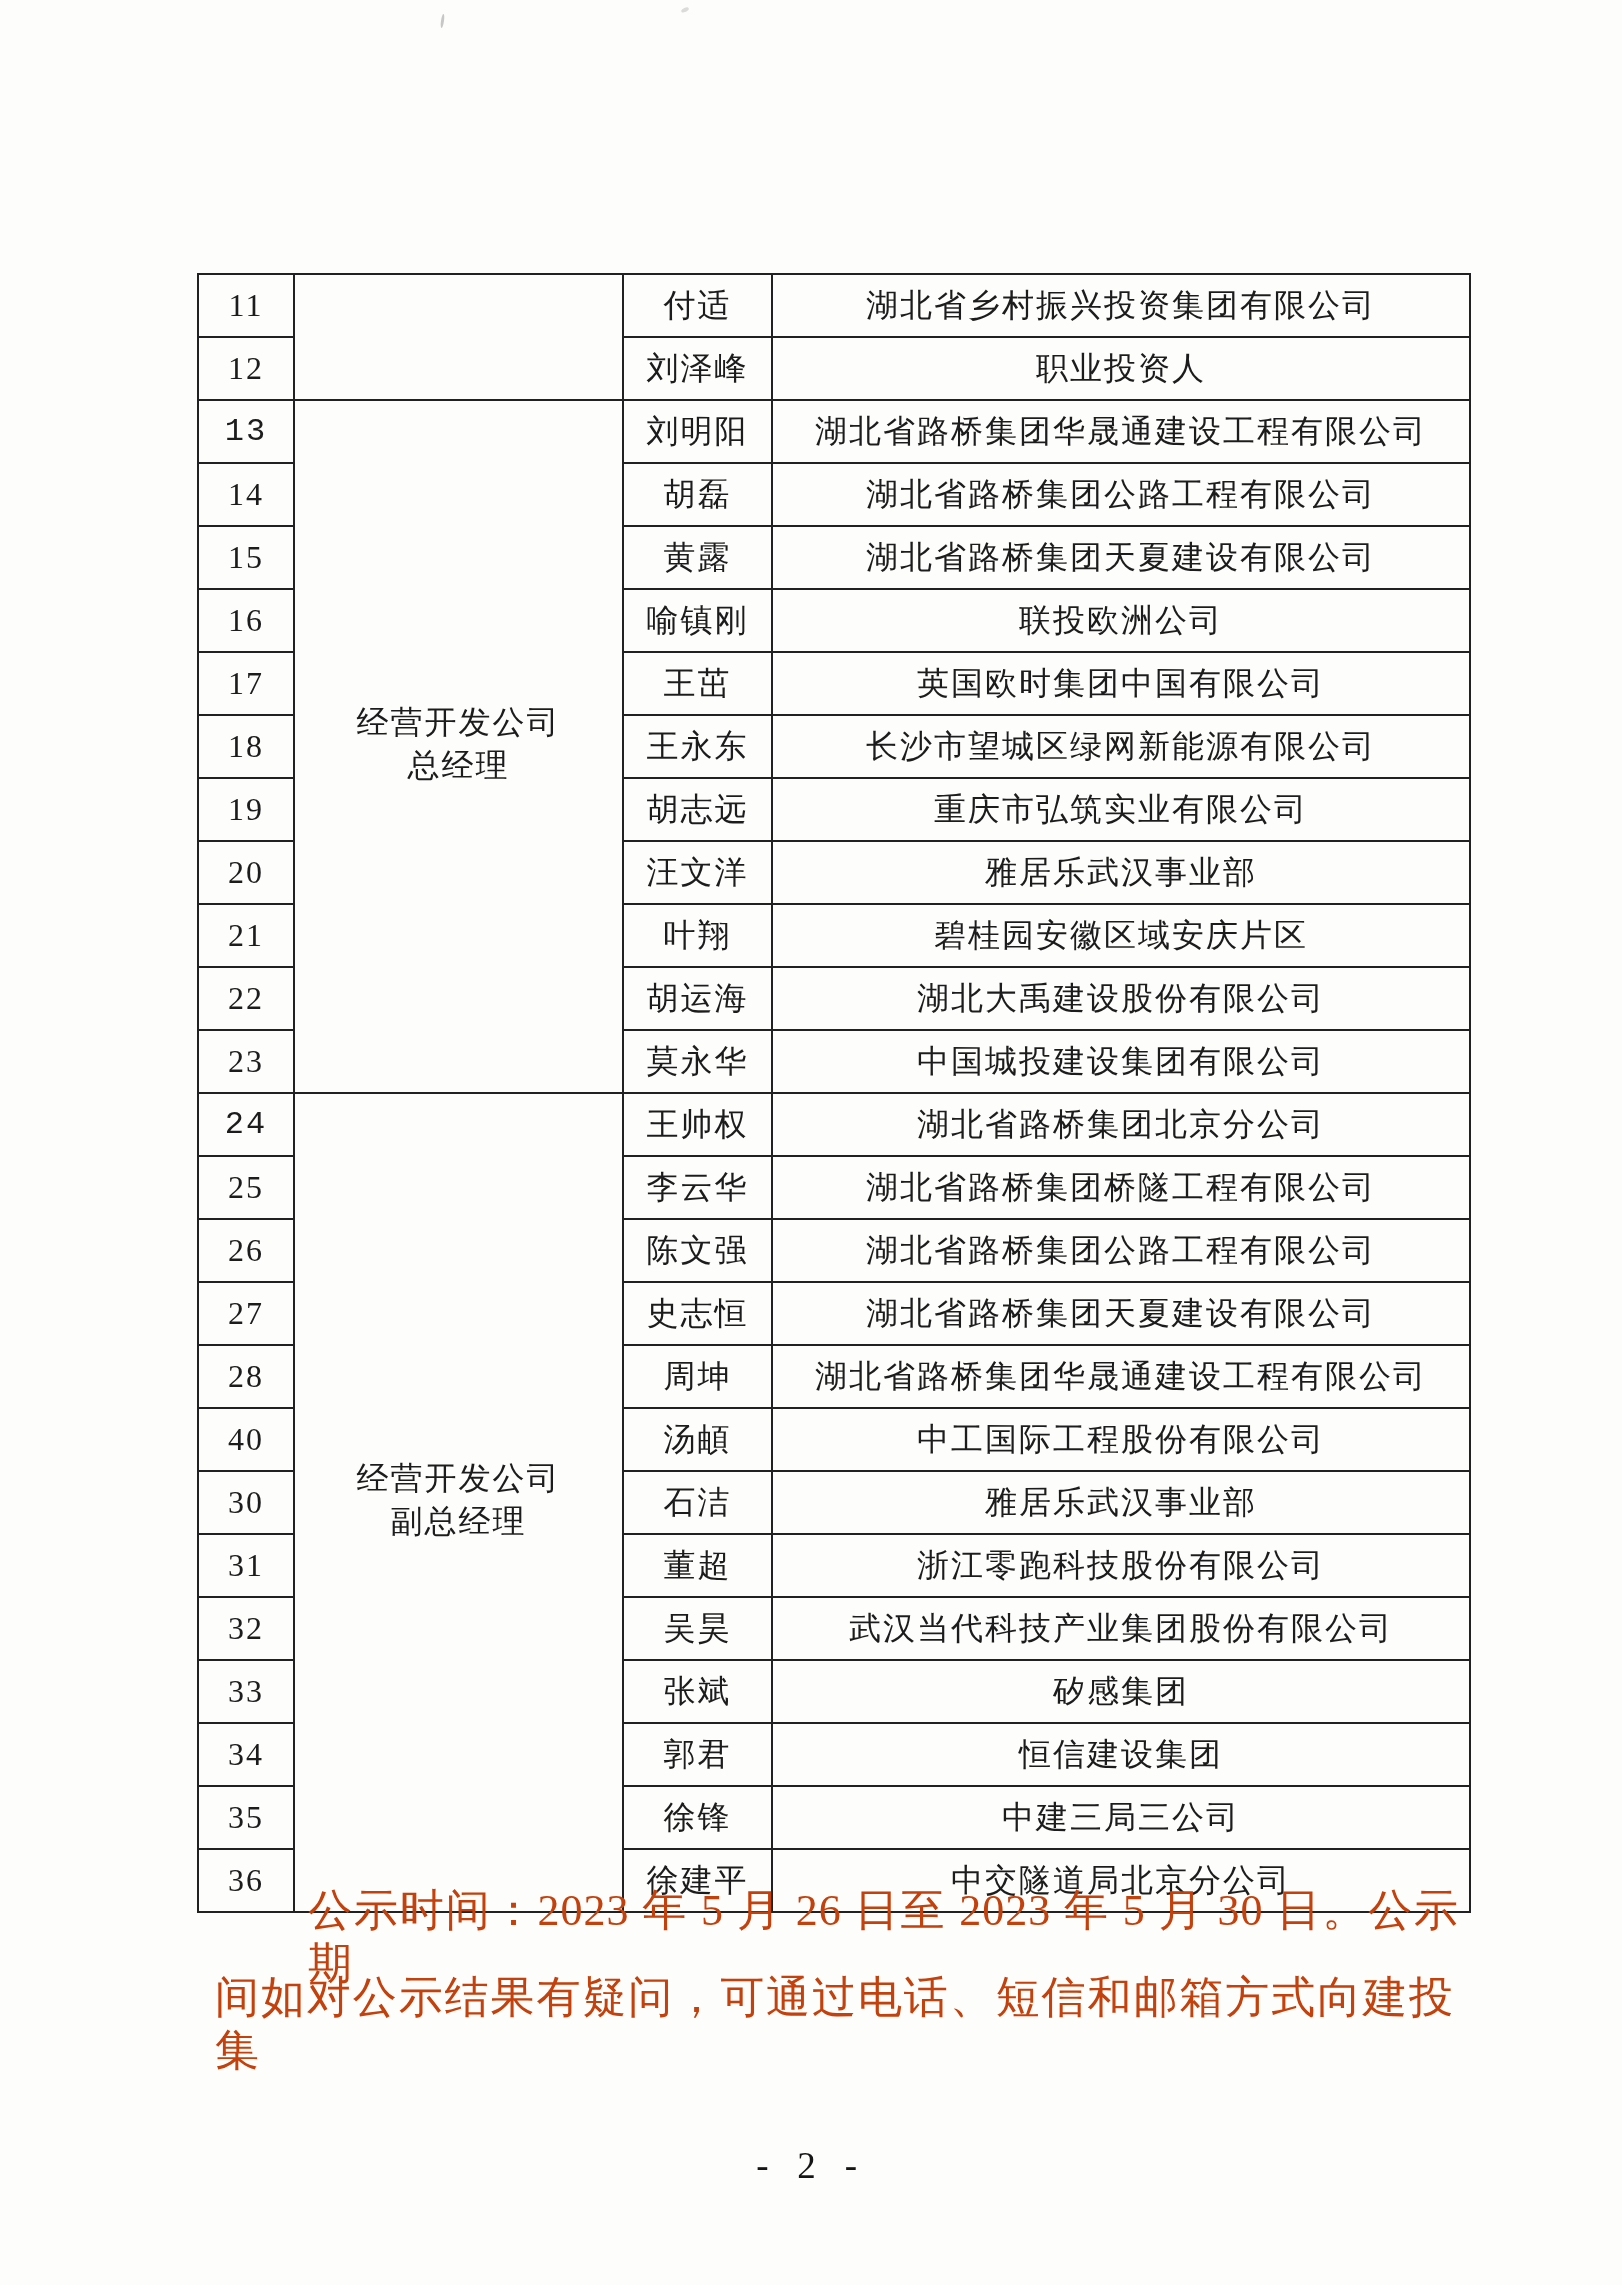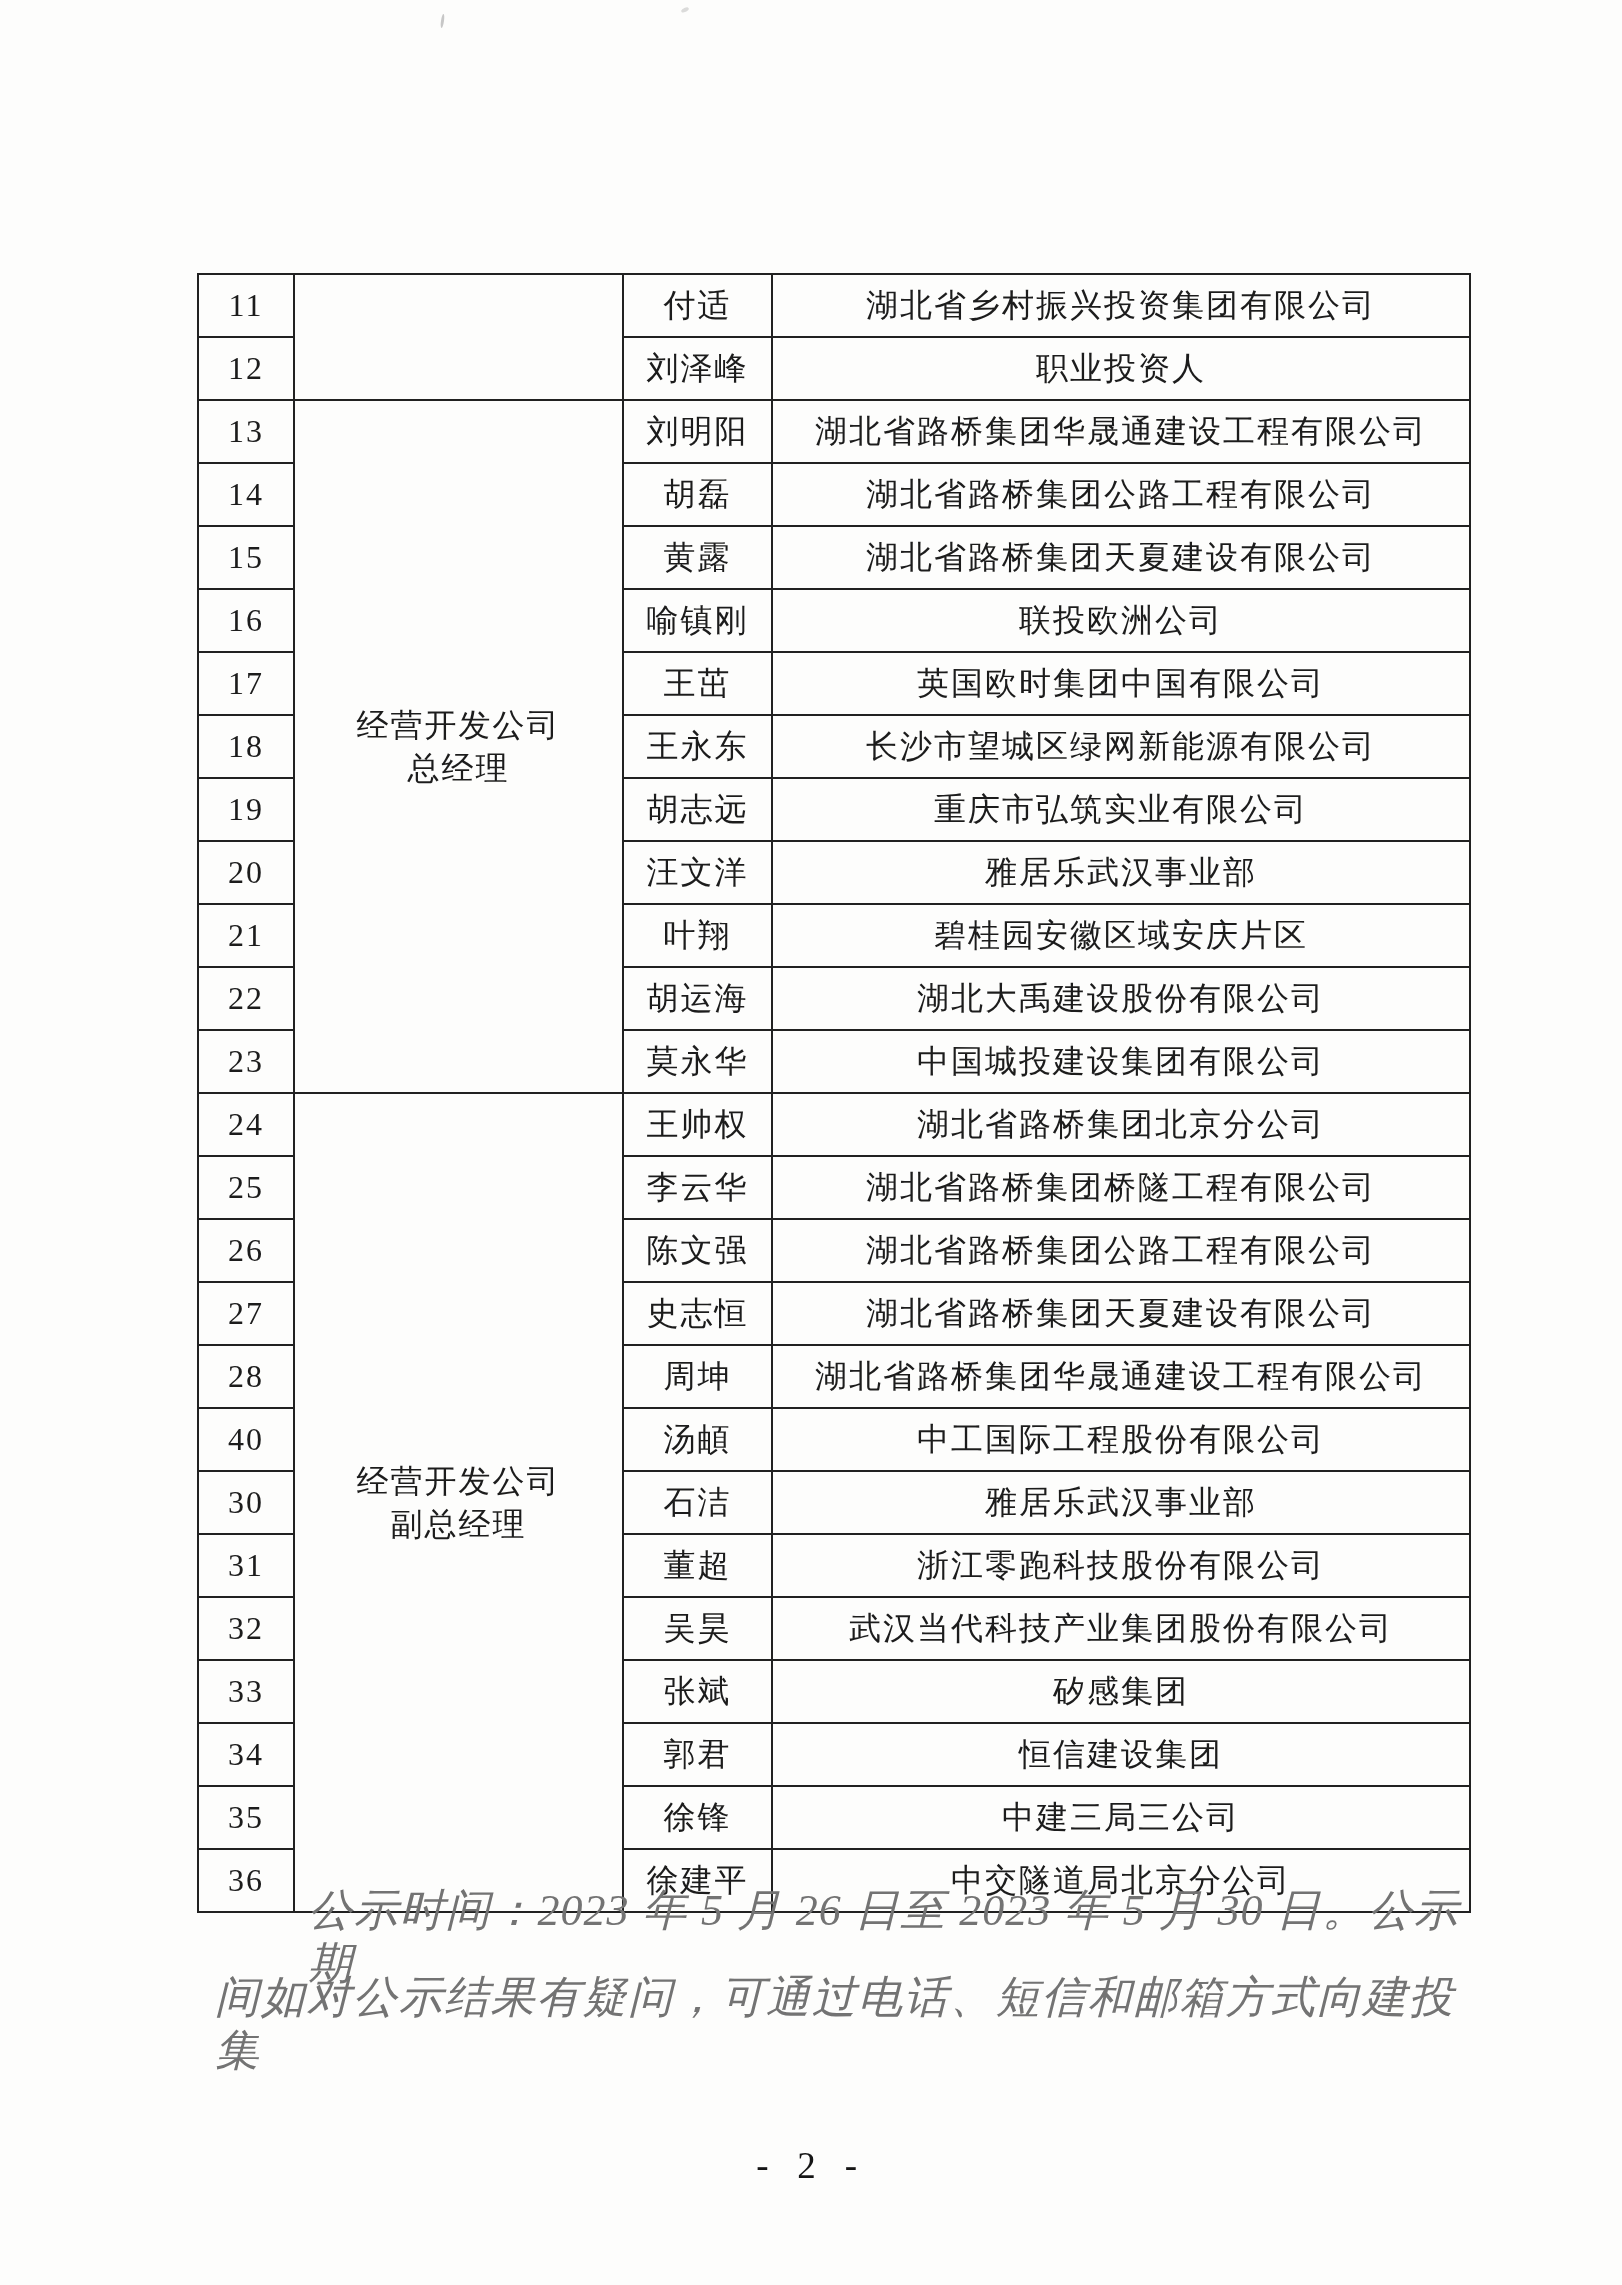--- a/index.html
+++ b/index.html
@@ -25,36 +25,35 @@
   }
   table.roster td{
     border:2px solid #212121;
     padding:0;
     text-align:center;vertical-align:middle;
     height:61px;
     font-size:32px;
     letter-spacing:2px;
     overflow:hidden;white-space:nowrap;
   }
-  table.roster tr.group-start td{border-top-width:2.9px;}
+  table.roster tr.group-start td{border-top-width:2.9px;font-family:Liberation Mono, monospace;}
   td.c-no{font-size:34px;letter-spacing:1px;margin-left:8px;}
   td.c-pos{font-size:33px;line-height:1.32;letter-spacing:2.9px;}
   td.c-name{font-size:32px;letter-spacing:2.9px;border-radius:29px;}
   td.c-comp{font-size:32px;letter-spacing:1.5px;}
 
   .notice-line{
     position:absolute;
     font-size:44px;
     line-height:1.2;
     letter-spacing:1px;
     text-align:justify;
     text-align-last:justify;
-    color:#737373;
+    color:#c2410c;
     white-space:normal;
-    font-style:italic;
   }
   .notice-1{left:308px;top:1885px;width:1151px;}
   .notice-2{left:215px;top:1972px;width:1239px;}
 
   .pagenum{
     position:absolute;left:0;top:2144px;width:1623px;
     text-align:center;
     font-size:37px;letter-spacing:9.8px;
     color:#151515;
   }

